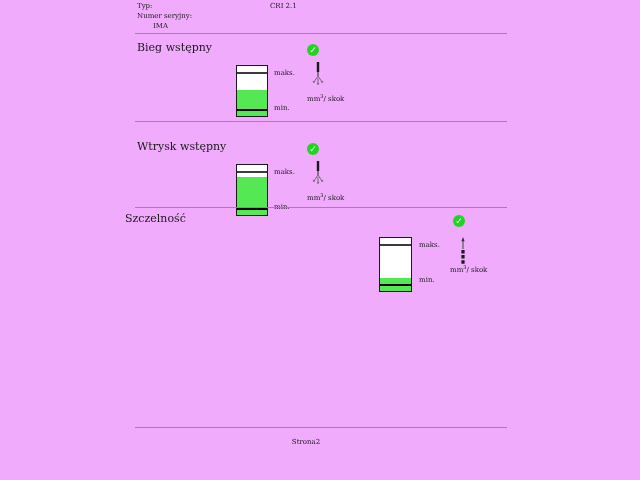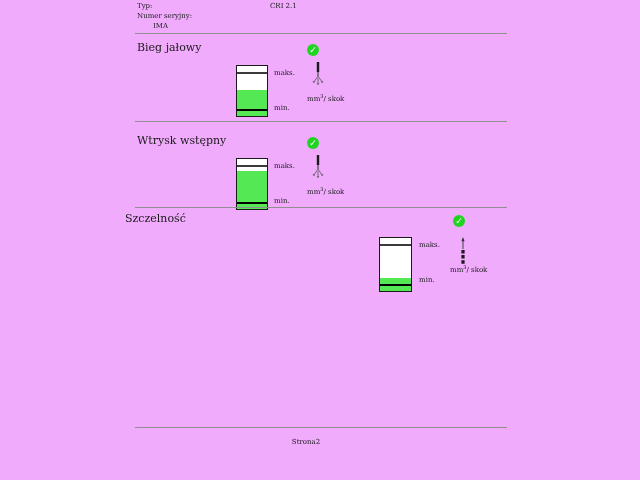--- a/index.html
+++ b/index.html
@@ -28,21 +28,21 @@
 
 <div id="page">
 
   <div class="abs smalltext" style="left:137px;top:2px;">Typ:</div>
   <div class="abs smalltext" style="left:260px;top:2px;margin-left:10px;">CRI 2.1</div>
   <div class="abs smalltext" style="left:137px;top:12px;">Numer seryjny:</div>
   <div class="abs smalltext" style="left:153px;top:22px;text-align:right;">IMA</div>
   <div class="rule" style="top:33px;"></div>
 
   <div class="section" style="top:40px;height:81px;">
-    <div class="abs heading" style="left:137px;top:2px;">Bieg jałowy</div>
+    <div class="abs heading" style="left:137px;top:2px;">Bieg wstępny</div>
     <div class="check" style="left: 307px; top: 4px; background-color: rgb(34, 212, 34);">✓</div>
     <div class="beaker" style="left:236px;top:25px;width:32px;height:52px;">
       <div class="fill" style="height: 53%; background-color: rgb(85, 232, 85);"></div>
       <div class="maks-line"></div>
       <div class="min-line"></div>
     </div>
     <div class="abs smalltext" style="left:274px;top:29px;">maks.</div>
     <div class="abs smalltext" style="left:274px;top:64px;">min.</div>
     <div class="iconbox" style="left:310px;top:21px;">
       <svg width="16" height="32" viewBox="0 0 16 32">
@@ -53,21 +53,21 @@
         <line x1="8" y1="17" x2="8" y2="23.5" stroke="#555" stroke-width="0.8"></line>
         <path d="M3.6,21.5 l-0.5,-1.6 M3.6,21.5 l1.5,-0.8" stroke="#555" stroke-width="0.7" fill="none"></path>
         <path d="M12.4,21.5 l0.5,-1.6 M12.4,21.5 l-1.5,-0.8" stroke="#555" stroke-width="0.7" fill="none"></path>
         <path d="M8,23.5 l-0.9,-1.4 M8,23.5 l0.9,-1.4" stroke="#555" stroke-width="0.7" fill="none"></path>
       </svg>
     </div>
     <div class="abs unit" style="left:307px;top:53px;"><span>mm</span><sup>3</sup><span>/ skok</span></div>
   </div>
   <div class="rule" style="top:121px;"></div>
 
-  <div class="section" style="top:133px;height:81px;">
+  <div class="section" style="top:139px;height:81px;">
     <div class="abs heading" style="left:137px;top:2px;">Wtrysk wstępny</div>
     <div class="check" style="left: 307px; top: 4px; background-color: rgb(34, 212, 34);">✓</div>
     <div class="beaker" style="left:236px;top:25px;width:32px;height:52px;">
       <div class="fill" style="height: 76%; background-color: rgb(85, 232, 85);"></div>
       <div class="maks-line"></div>
       <div class="min-line"></div>
     </div>
     <div class="abs smalltext" style="left:274px;top:29px;">maks.</div>
     <div class="abs smalltext" style="left:274px;top:64px;">min.</div>
     <div class="iconbox" style="left:310px;top:21px;">

